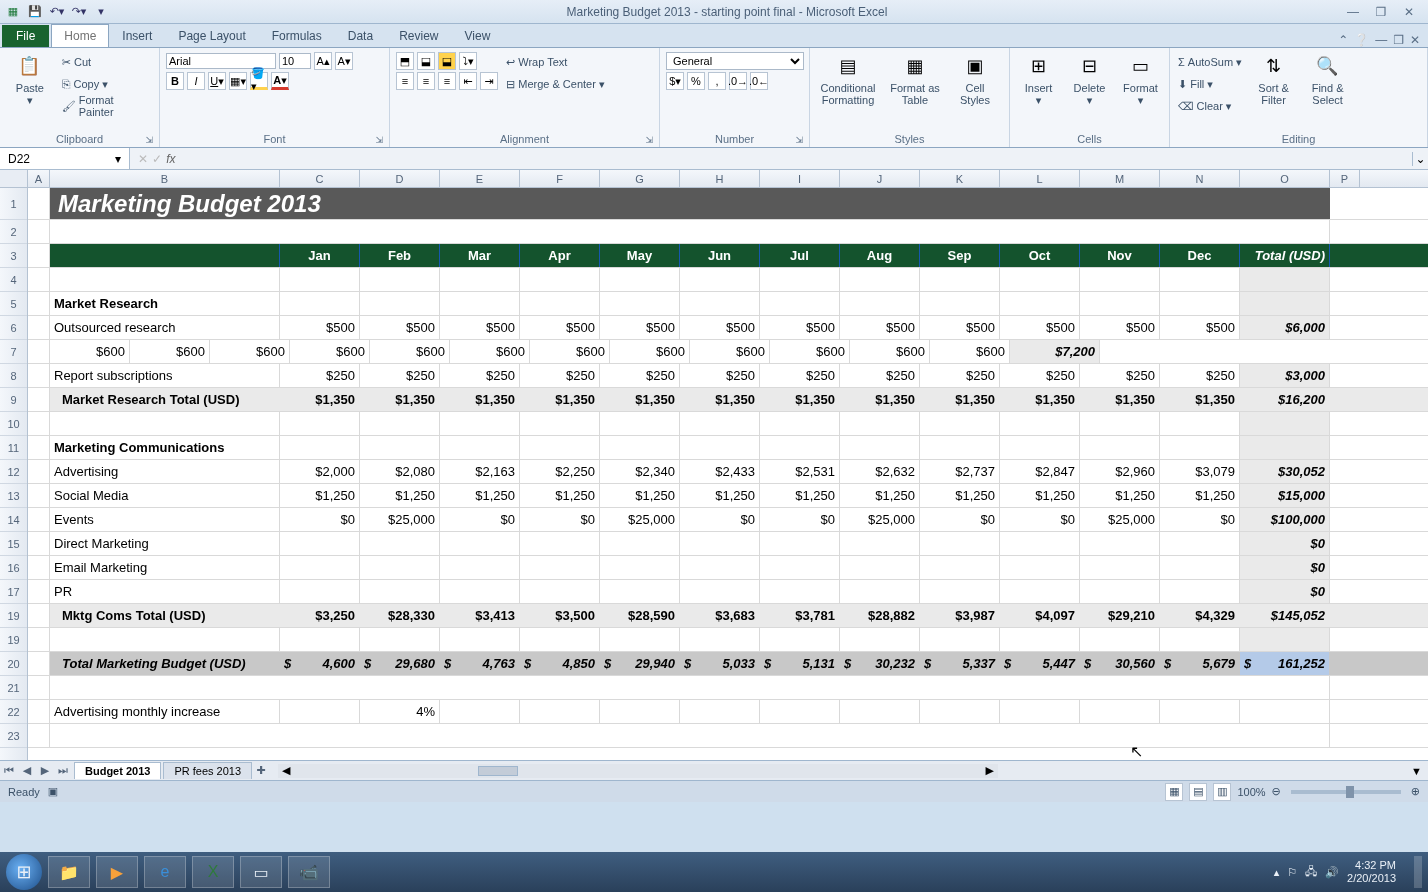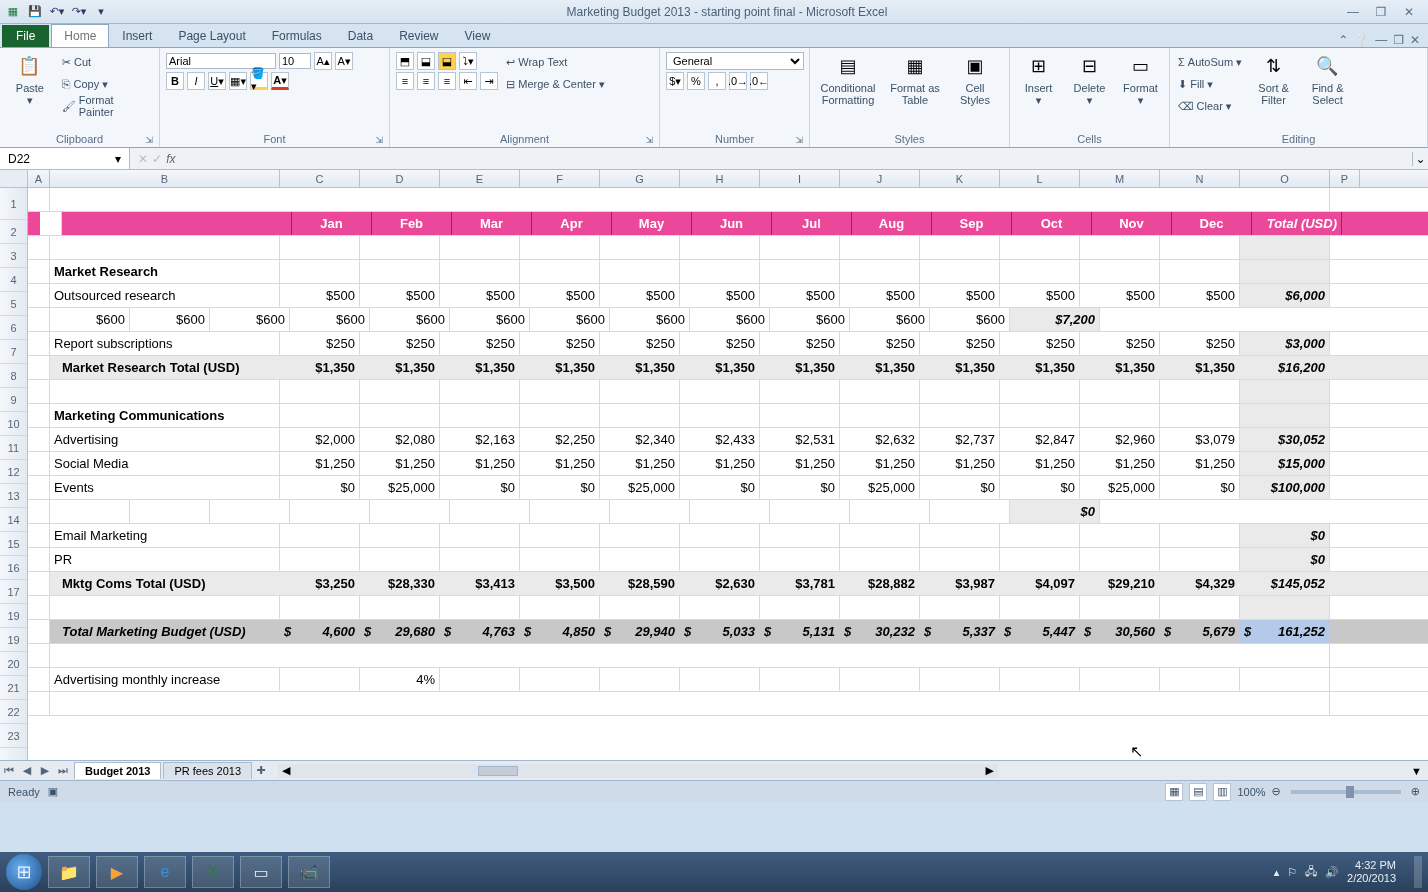--- a/index.html
+++ b/index.html
@@ -56,21 +56,21 @@
   .rh { height:24px; border-bottom:1px solid #d0d8e2; text-align:center; font-size:11px; color:#54657a; display:flex; align-items:center; justify-content:center;}
   .cells { flex:1; position:relative;}
   
   
   .sheetrow { display:flex; height:24px; border-bottom:1px solid #d9d9d9;}
   .cell { border-right:1px solid #d9d9d9; padding:0 4px; display:flex; align-items:center; font-size:13px; font-family: Arial, sans-serif;}
   .cell.r { justify-content:flex-end; }
   .cell.c { justify-content:center; }
   
   .titlecell { background:#595959; color:#fff; font-size:24px; font-weight:bold; font-style:italic; padding:4px 8px;}
-  .hdrrow { background:#ec4899; color:#fff; font-weight:bold;padding-left:12px;}
+  .hdrrow { background:#14532d; color:#fff; font-weight:bold;}
   .hdrrow .cell { border-right-color:#1757b0;}
   .hdrrow .total { font-style:italic; }
   .subhead { font-weight:bold; }
   .subtotal { background:#eaeaea; font-weight:bold;}
   .subtotal .cell { border-right-color:#eaeaea;}
   .totcol { background:#eaeaea; font-weight:bold; font-style:italic;}
   .grandtotal { background:#c8c8c8; font-weight:bold; font-style:italic;}
   .grandtotal .cell { border-right-color:#c8c8c8;}
   .grandtotal .gtnum { background:#b4cae8; }
   .indent { padding-left:12px;}
@@ -336,20 +336,24 @@
         <div class="rh">16</div>
         <div class="rh">17</div>
         <div class="rh">19</div>
         <div class="rh">19</div>
         <div class="rh">20</div>
         <div class="rh">21</div>
         <div class="rh">22</div>
         <div class="rh">23</div>
       </div>
     <div class="cells" id="cells">
+        <div class="sheetrow " style="height: 32px;">
+          <div class="cell " style="width: 22px; background: rgb(255, 255, 255); border-right: 1px solid rgb(217, 217, 217);"></div>
+          <div class="cell titlecell" style="width: 1280px; border-right: none;">Marketing Budget 2013</div>
+        </div>
         <div class="sheetrow ">
           <div class="cell " style="width: 22px; background: rgb(255, 255, 255); border-right: 1px solid rgb(217, 217, 217);"></div>
           <div class="cell " style="width: 1280px;"></div>
         </div>
         <div class="sheetrow hdrrow">
           <div class="cell " style="width: 22px; background: rgb(255, 255, 255); border-right: 1px solid rgb(217, 217, 217);"></div>
           <div class="cell " style="width: 230px;"></div>
           <div class="cell c" style="width: 80px;">Jan</div>
           <div class="cell c" style="width: 80px;">Feb</div>
           <div class="cell c" style="width: 80px;">Mar</div>
@@ -545,20 +549,21 @@
           <div class="cell r" style="width: 80px;">$0</div>
           <div class="cell r" style="width: 80px;">$25,000</div>
           <div class="cell r" style="width: 80px;">$0</div>
           <div class="cell r" style="width: 80px;">$0</div>
           <div class="cell r" style="width: 80px;">$25,000</div>
           <div class="cell r" style="width: 80px;">$0</div>
           <div class="cell r totcol" style="width: 90px;">$100,000</div>
         </div>
         <div class="sheetrow ">
           <div class="cell " style="width: 22px; background: rgb(255, 255, 255); border-right: 1px solid rgb(217, 217, 217);"></div>
+          <div class="cell " style="width: 230px;">Direct Marketing</div>
           <div class="cell r" style="width: 80px;"></div>
           <div class="cell r" style="width: 80px;"></div>
           <div class="cell r" style="width: 80px;"></div>
           <div class="cell r" style="width: 80px;"></div>
           <div class="cell r" style="width: 80px;"></div>
           <div class="cell r" style="width: 80px;"></div>
           <div class="cell r" style="width: 80px;"></div>
           <div class="cell r" style="width: 80px;"></div>
           <div class="cell r" style="width: 80px;"></div>
           <div class="cell r" style="width: 80px;"></div>
@@ -601,21 +606,21 @@
           <div class="cell r totcol" style="width: 90px;">$0</div>
         </div>
         <div class="sheetrow subtotal">
           <div class="cell " style="width: 22px; background: rgb(255, 255, 255); border-right: 1px solid rgb(217, 217, 217);"></div>
           <div class="cell indent" style="width: 230px;">Mktg Coms Total (USD)</div>
           <div class="cell r" style="width: 80px;">$3,250</div>
           <div class="cell r" style="width: 80px;">$28,330</div>
           <div class="cell r" style="width: 80px;">$3,413</div>
           <div class="cell r" style="width: 80px;">$3,500</div>
           <div class="cell r" style="width: 80px;">$28,590</div>
-          <div class="cell r" style="width: 80px;">$2,630</div>
+          <div class="cell r" style="width: 80px;">$3,683</div>
           <div class="cell r" style="width: 80px;">$3,781</div>
           <div class="cell r" style="width: 80px;">$28,882</div>
           <div class="cell r" style="width: 80px;">$3,987</div>
           <div class="cell r" style="width: 80px;">$4,097</div>
           <div class="cell r" style="width: 80px;">$29,210</div>
           <div class="cell r" style="width: 80px;">$4,329</div>
           <div class="cell r totcol" style="width: 90px;">$145,052</div>
         </div>
         <div class="sheetrow ">
           <div class="cell " style="width: 22px; background: rgb(255, 255, 255); border-right: 1px solid rgb(217, 217, 217);"></div>

